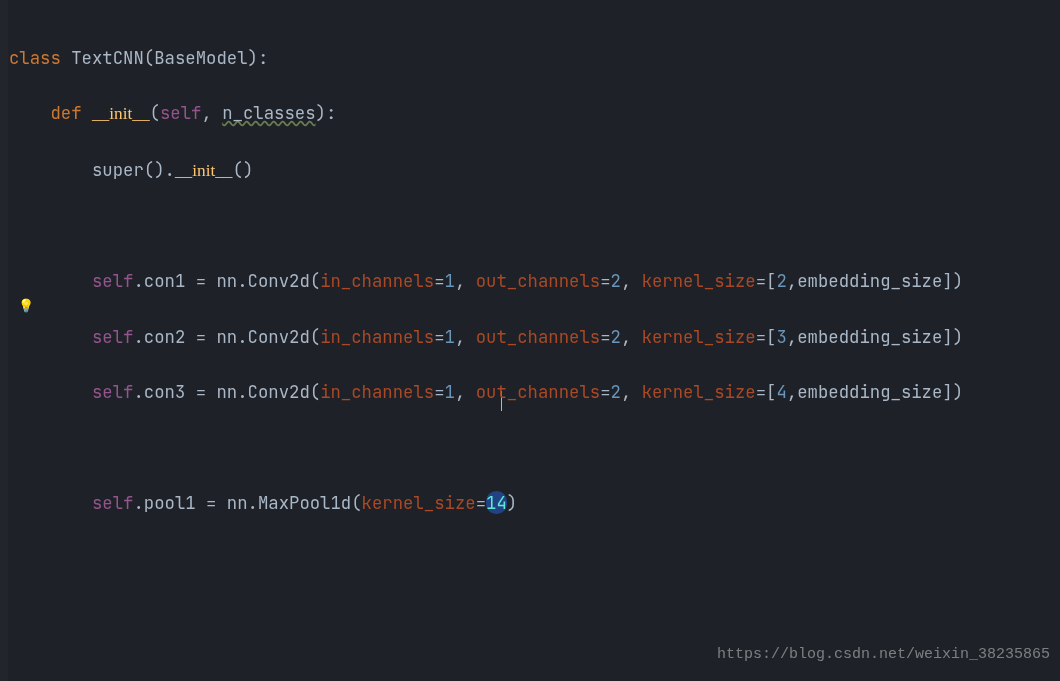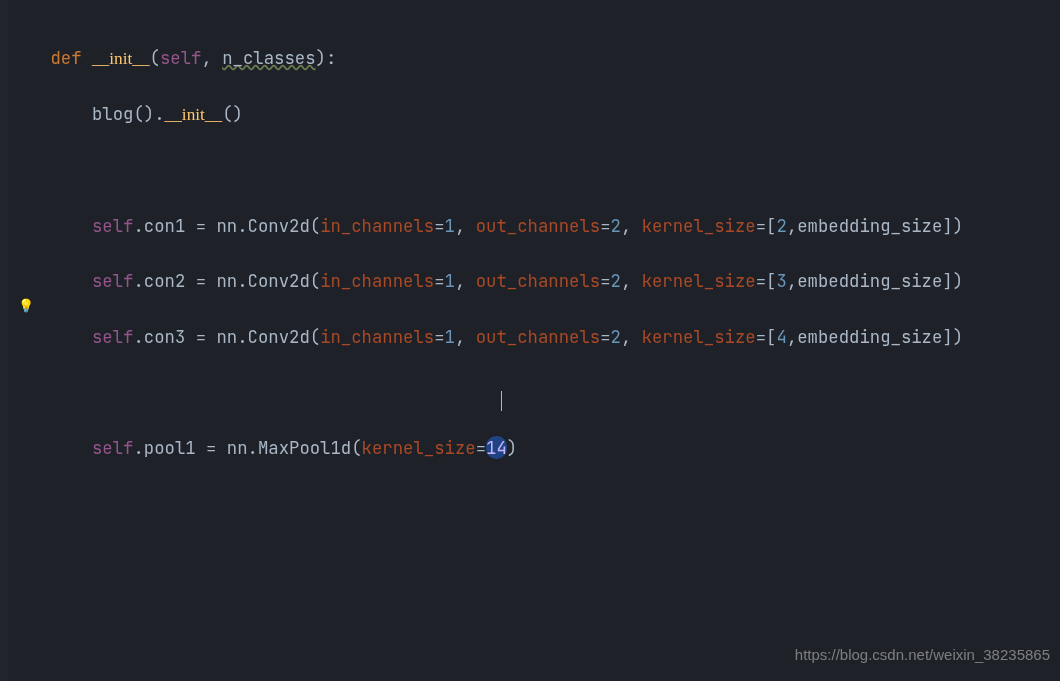--- a/index.html
+++ b/index.html
@@ -8,36 +8,37 @@
   .editor{position:absolute;left:9px;top:16px;white-space:pre;}
   .kw{color:#cc7832;}
   .fn{color:#ffc66d;font-family:Liberation Serif, serif;}
   .self{color:#94558d;}
   .num{color:#6897bb;}
   .param{color:#aa4926;}
   .cmt{color:#808080;}
   .pun{color:#a9b7c6;}
   .id{color:#a9b7c6;}
   .under{text-decoration:underline;text-decoration-color:#687c4f;text-decoration-style:wavy;}
-  .sel{background:#214283;color:#c4b5fd;border-radius:10px;}
+  .sel{background:#214283;color:#5eead4;border-radius:10px;}
   .blank{height:27.7px;}
   .bulb{position:absolute;left:18px;top:292px;font-size:13px;color:#ffc66d;pointer-events:none;}
   .caret{position:absolute;left:501px;top:391px;width:1px;height:20px;background:#a9b7c6;}
-  .wm{position:absolute;right:10px;bottom:12px;color:#b0b0b0;font-size:15px;opacity:.65;font-family:Liberation Sans, sans-serif;}
+  .wm{position:absolute;right:10px;bottom:12px;color:#b0b0b0;font-size:15px;opacity:.65;font-family:Liberation Mono, monospace;}
 </style>
 </head>
 <body>
 
 <div class="gutter"></div>
 <div class="bulb">💡</div>
 <div class="caret"></div>
 
 <div class="editor">
+<div><span class="kw">class </span><span class="id">TextCNN</span><span class="pun">(</span><span class="id">BaseModel</span><span class="pun">):</span></div>
 <div>    <span class="kw">def </span><span class="fn">__init__</span><span class="pun">(</span><span class="self">self</span><span class="pun">, </span><span class="id under">n_classes</span><span class="pun">):</span></div>
-<div>        <span class="id">blog().</span><span class="fn">__init__</span><span class="pun">()</span></div>
+<div>        <span class="id">super().</span><span class="fn">__init__</span><span class="pun">()</span></div>
 <div class="blank"></div>
 <div>        <span class="self">self</span><span class="pun">.</span><span class="id">con1</span><span class="pun"> = </span><span class="id">nn</span><span class="pun">.</span><span class="id">Conv2d</span><span class="pun">(</span><span class="param">in_channels</span><span class="pun">=</span><span class="num">1</span><span class="pun">, </span><span class="param">out_channels</span><span class="pun">=</span><span class="num">2</span><span class="pun">, </span><span class="param">kernel_size</span><span class="pun">=</span><span class="pun">[</span><span class="num">2</span><span class="pun">,</span><span class="id">embedding_size</span><span class="pun">]</span><span class="pun">)</span></div>
 <div>        <span class="self">self</span><span class="pun">.</span><span class="id">con2</span><span class="pun"> = </span><span class="id">nn</span><span class="pun">.</span><span class="id">Conv2d</span><span class="pun">(</span><span class="param">in_channels</span><span class="pun">=</span><span class="num">1</span><span class="pun">, </span><span class="param">out_channels</span><span class="pun">=</span><span class="num">2</span><span class="pun">, </span><span class="param">kernel_size</span><span class="pun">=</span><span class="pun">[</span><span class="num">3</span><span class="pun">,</span><span class="id">embedding_size</span><span class="pun">]</span><span class="pun">)</span></div>
 <div>        <span class="self">self</span><span class="pun">.</span><span class="id">con3</span><span class="pun"> = </span><span class="id">nn</span><span class="pun">.</span><span class="id">Conv2d</span><span class="pun">(</span><span class="param">in_channels</span><span class="pun">=</span><span class="num">1</span><span class="pun">, </span><span class="param">out_channels</span><span class="pun">=</span><span class="num">2</span><span class="pun">, </span><span class="param">kernel_size</span><span class="pun">=</span><span class="pun">[</span><span class="num">4</span><span class="pun">,</span><span class="id">embedding_size</span><span class="pun">]</span><span class="pun">)</span></div>
 <div class="blank"></div>
 <div>        <span class="self">self</span><span class="pun">.</span><span class="id">pool1</span><span class="pun"> = </span><span class="id">nn</span><span class="pun">.</span><span class="id">MaxPool1d</span><span class="pun">(</span><span class="param">kernel_size</span><span class="pun">=</span><span class="num sel">14</span><span class="pun">)</span></div>
 
 
 
 

